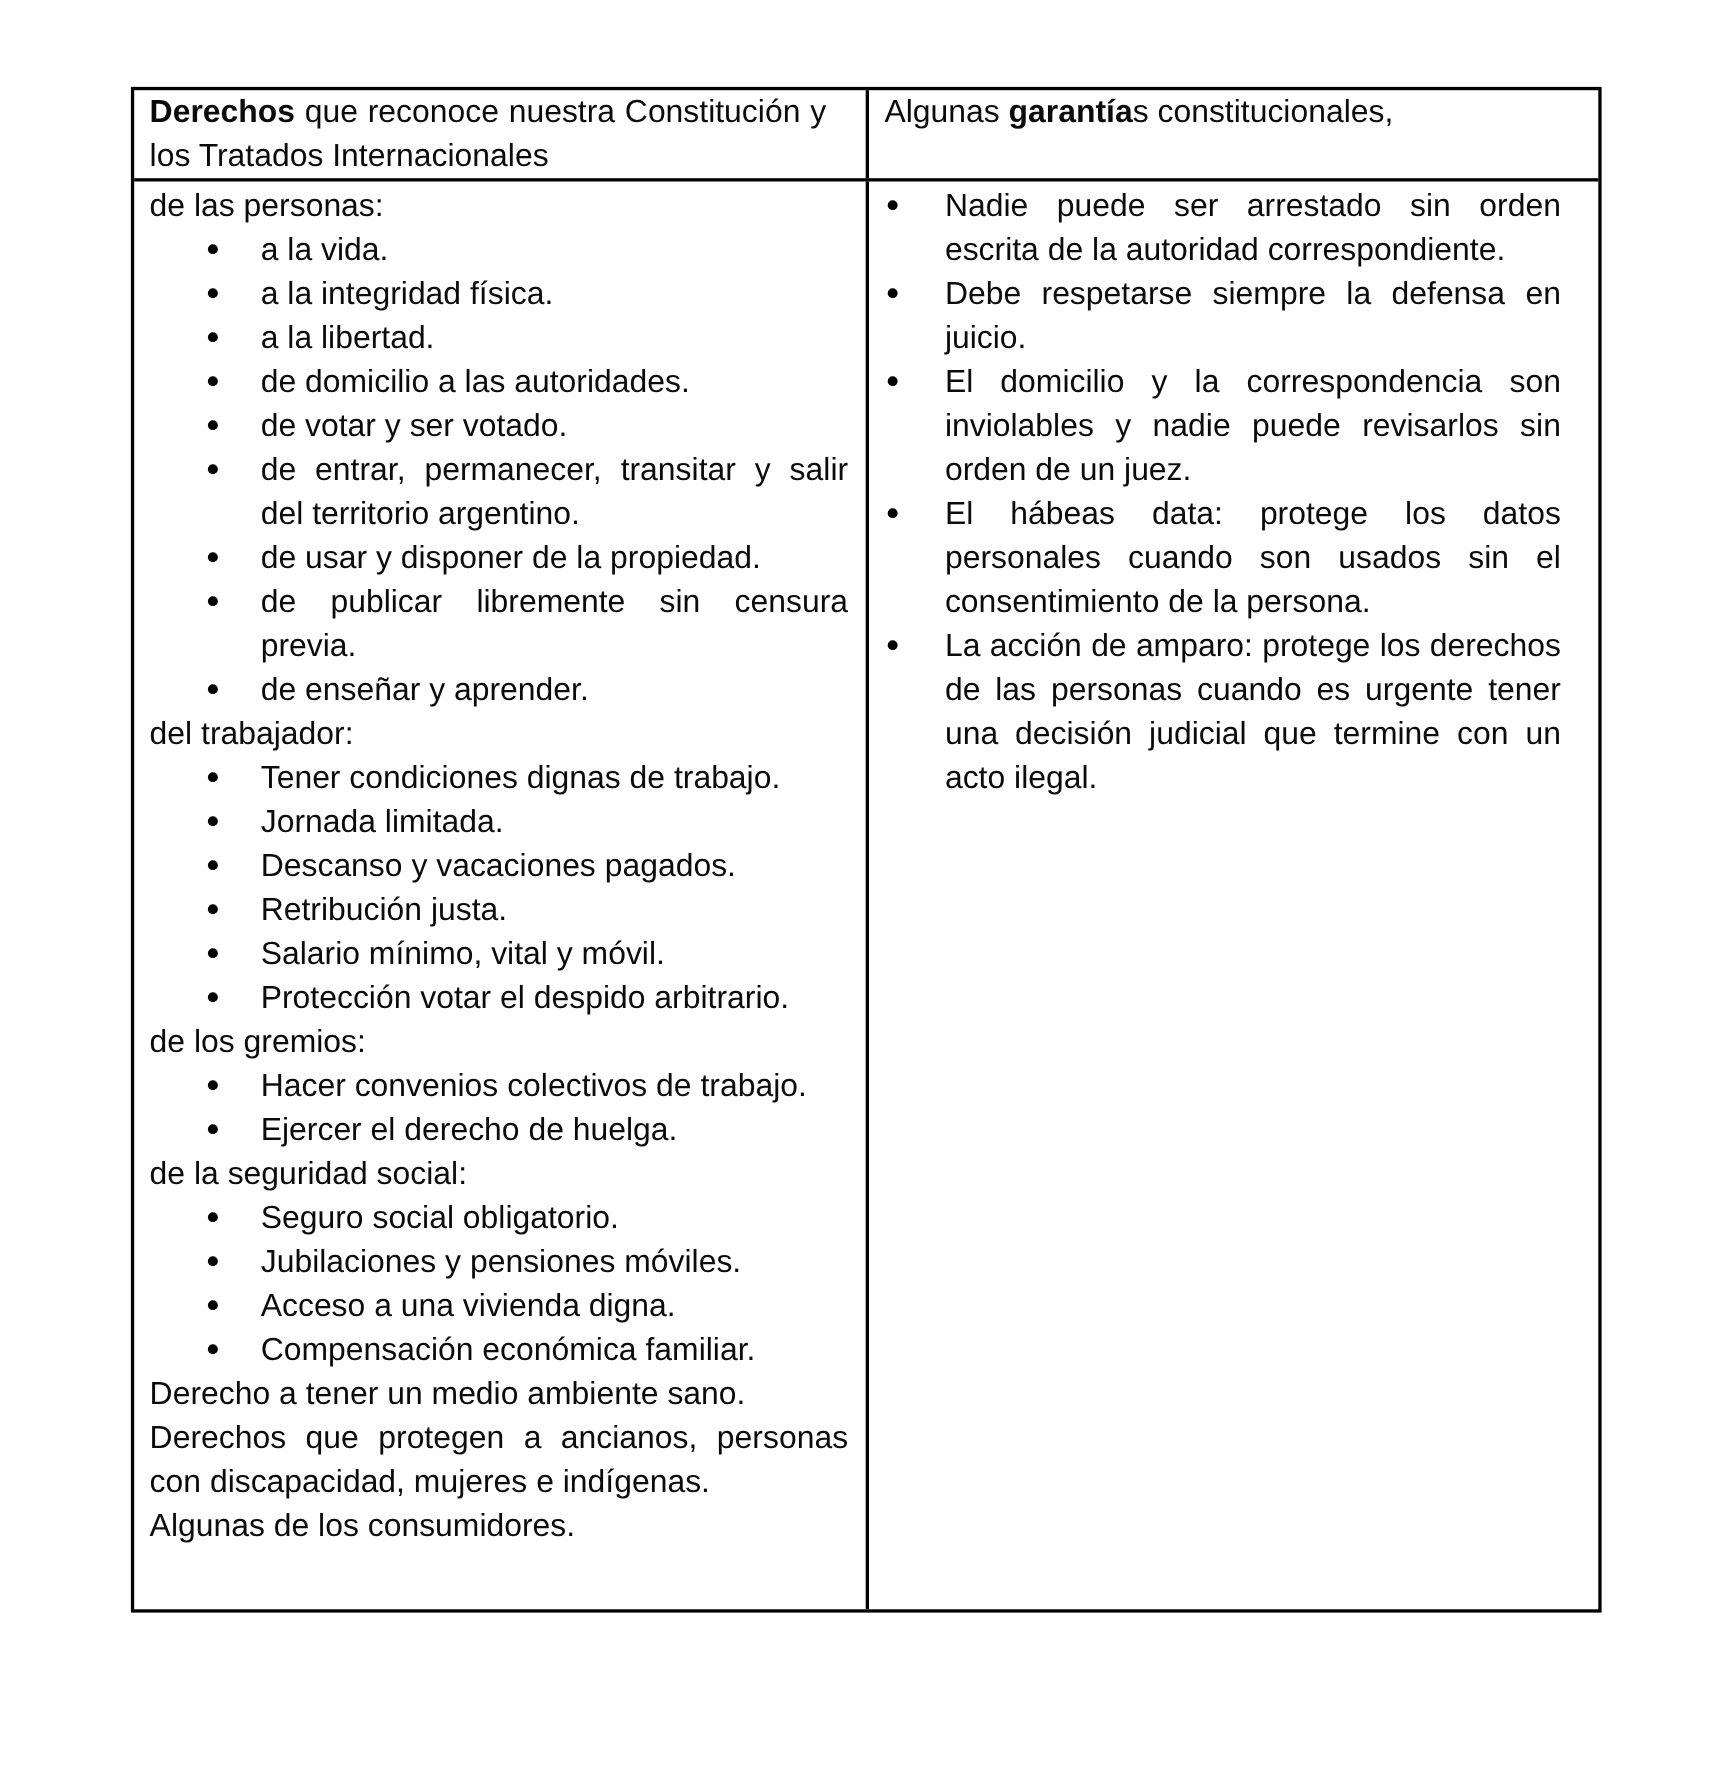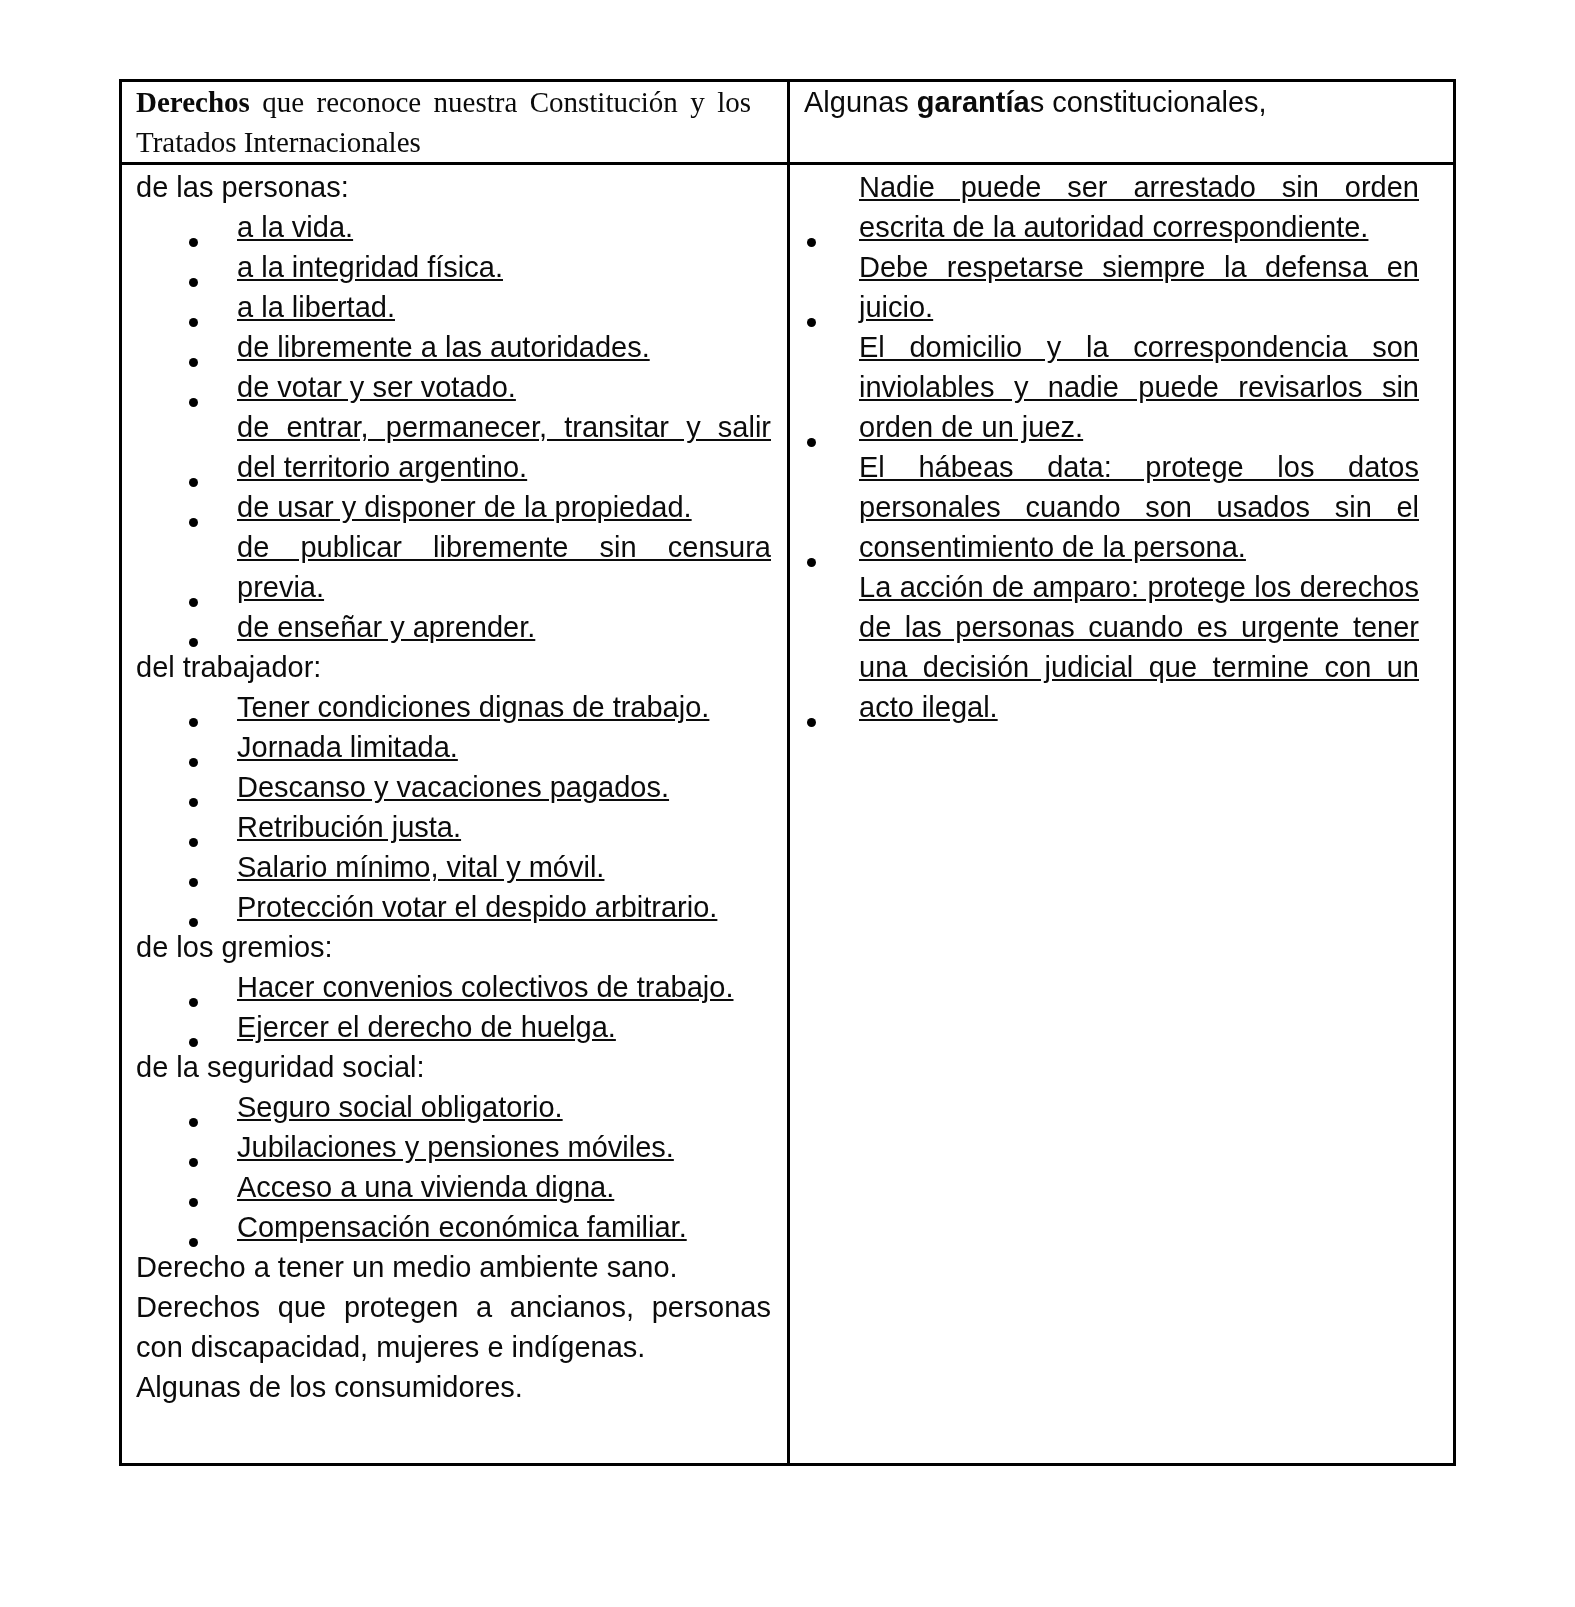--- a/index.html
+++ b/index.html
@@ -39,29 +39,27 @@
   }
   .cell-right { flex: 1; }
   .header-cell {
     padding: 0 14px 0 14px;
     height: 80px;
     overflow: hidden;
   }
   .header-cell.cell-left {
     padding-right: 36px;
     text-align: justify;
-    font-family: Liberation Serif, serif;
   }
   .bold { font-weight: bold; }
   .body-cell { padding: 2px 16px 10px 14px; }
   .cell-right.body-cell { padding-right: 34px; }
   .bullet-row {
     display: flex;
-    align-items: flex-end;
-    text-decoration: underline;
+    align-items: flex-start;
   }
   .left-list .bullet-row { margin-left: 53px; }
   .right-list .bullet-row { margin-left: 3px; }
   .dot {
     width: 9px;
     height: 9px;
     border-radius: 50%;
     background: #000;
     margin-top: 15px;
     flex: 0 0 auto;
@@ -97,21 +95,21 @@
         <div class="bullet-row">
           <span class="dot"></span>
           <span class="bullet-text">a la integridad física.</span>
         </div>
         <div class="bullet-row">
           <span class="dot"></span>
           <span class="bullet-text">a la libertad.</span>
         </div>
         <div class="bullet-row">
           <span class="dot"></span>
-          <span class="bullet-text">de libremente a las autoridades.</span>
+          <span class="bullet-text">de domicilio a las autoridades.</span>
         </div>
         <div class="bullet-row">
           <span class="dot"></span>
           <span class="bullet-text">de votar y ser votado.</span>
         </div>
         <div class="bullet-row">
           <span class="dot"></span>
           <span class="bullet-text">de entrar, permanecer, transitar y salir del territorio argentino.</span>
         </div>
         <div class="bullet-row">

